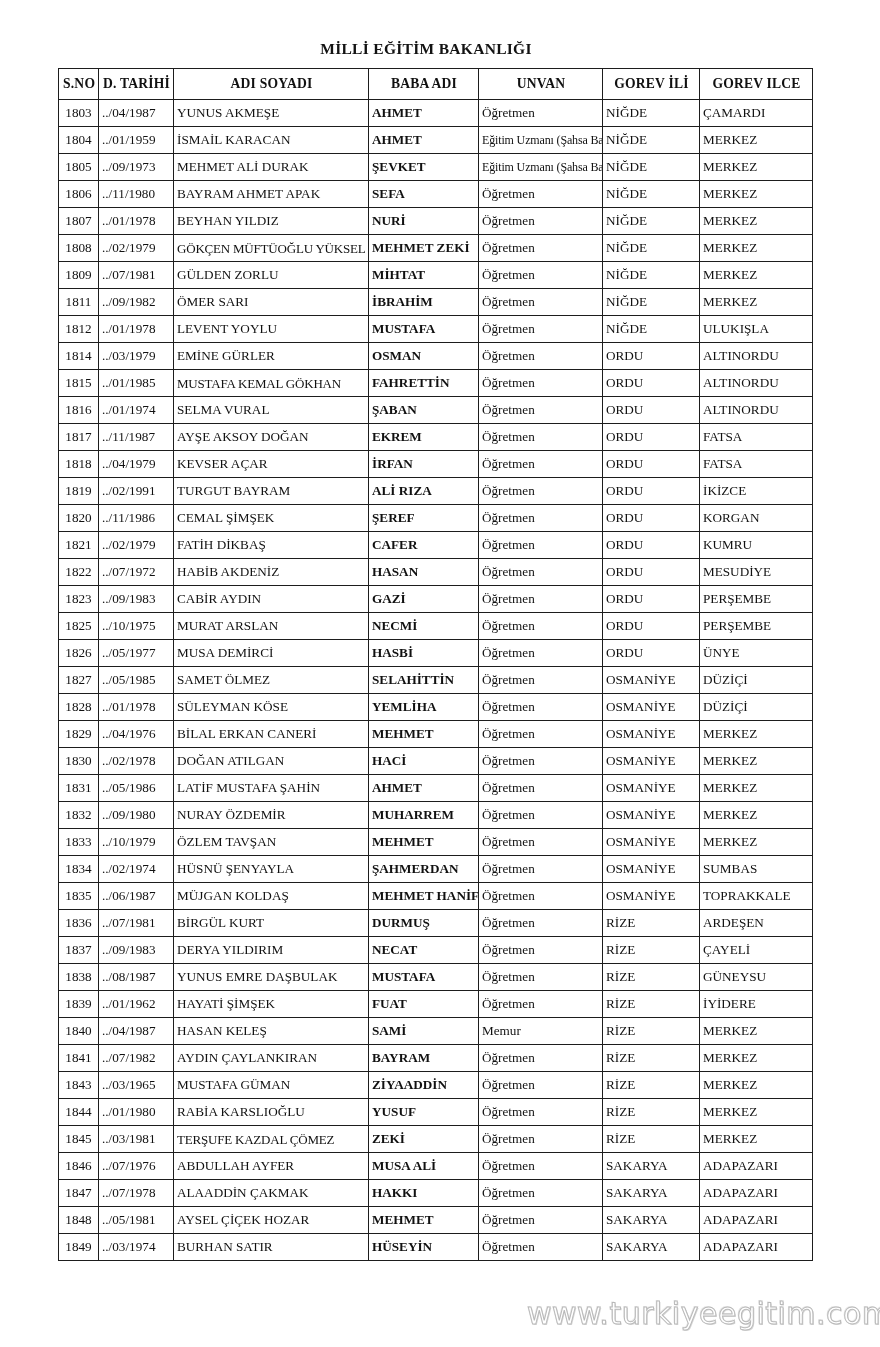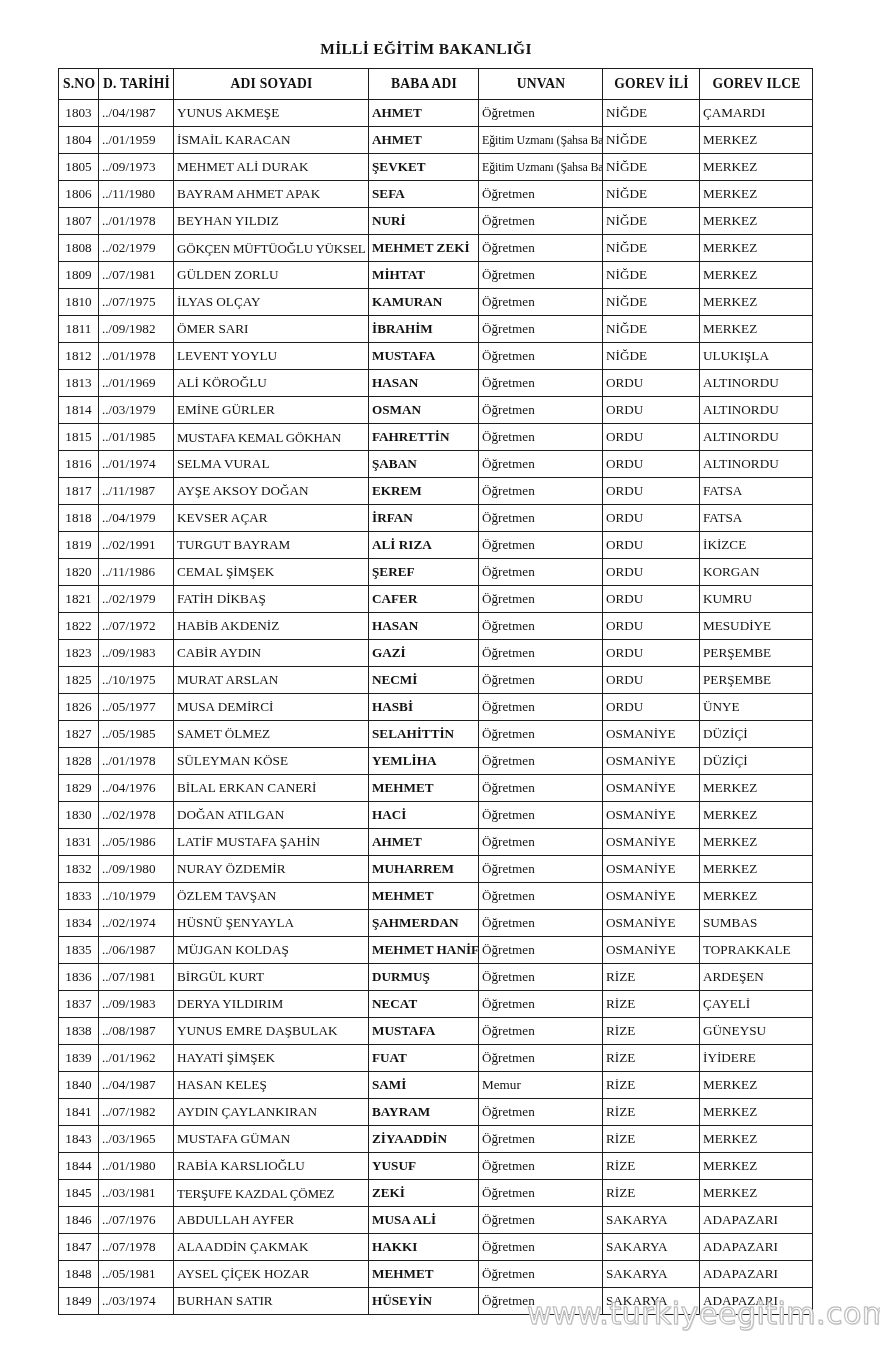--- a/index.html
+++ b/index.html
@@ -209,54 +209,36 @@
           <tr>
             <td class="sno">1809</td>
             <td class="date">../07/1981</td>
             <td class="name">GÜLDEN ZORLU</td>
             <td class="father">MİHTAT</td>
             <td class="title">Öğretmen</td>
             <td class="prov">NİĞDE</td>
             <td class="dist">MERKEZ</td>
           </tr>
           <tr>
-            <td class="sno">1810</td>
-            <td class="date">../07/1975</td>
-            <td class="name">İLYAS OLÇAY</td>
-            <td class="father">KAMURAN</td>
-            <td class="title">Öğretmen</td>
-            <td class="prov">NİĞDE</td>
-            <td class="dist">MERKEZ</td>
-          </tr>
-          <tr>
             <td class="sno">1811</td>
             <td class="date">../09/1982</td>
             <td class="name">ÖMER SARI</td>
             <td class="father">İBRAHİM</td>
             <td class="title">Öğretmen</td>
             <td class="prov">NİĞDE</td>
             <td class="dist">MERKEZ</td>
           </tr>
           <tr>
             <td class="sno">1812</td>
             <td class="date">../01/1978</td>
             <td class="name">LEVENT YOYLU</td>
             <td class="father">MUSTAFA</td>
             <td class="title">Öğretmen</td>
             <td class="prov">NİĞDE</td>
             <td class="dist">ULUKIŞLA</td>
-          </tr>
-          <tr>
-            <td class="sno">1813</td>
-            <td class="date">../01/1969</td>
-            <td class="name">ALİ KÖROĞLU</td>
-            <td class="father">HASAN</td>
-            <td class="title">Öğretmen</td>
-            <td class="prov">ORDU</td>
-            <td class="dist">ALTINORDU</td>
           </tr>
           <tr>
             <td class="sno">1814</td>
             <td class="date">../03/1979</td>
             <td class="name">EMİNE GÜRLER</td>
             <td class="father">OSMAN</td>
             <td class="title">Öğretmen</td>
             <td class="prov">ORDU</td>
             <td class="dist">ALTINORDU</td>
           </tr>

